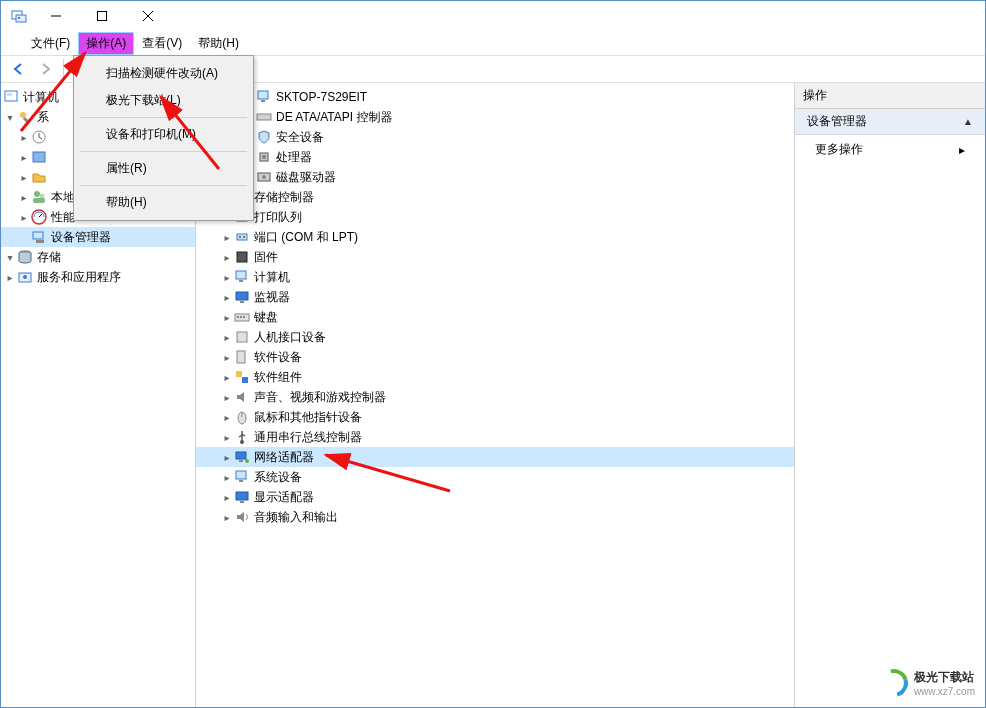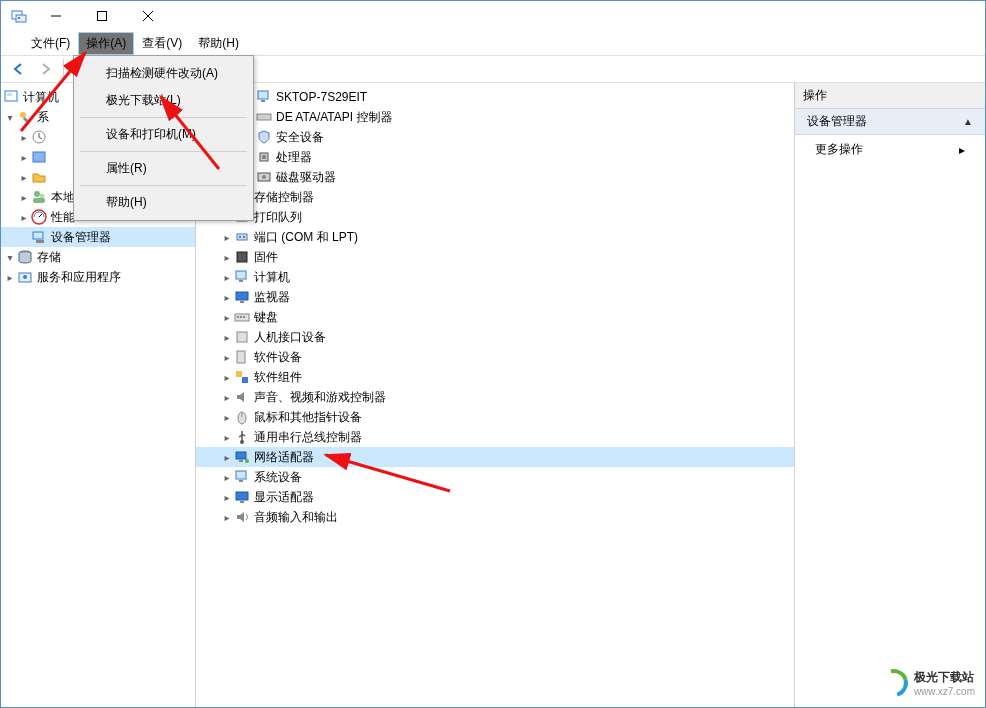--- a/index.html
+++ b/index.html
@@ -4,21 +4,21 @@
 <style>
 *{box-sizing:border-box;margin:0;padding:0;font-family:"Microsoft YaHei","Segoe UI",sans-serif;font-size:12px;}
 body{width:986px;height:708px;background:#fff;border:1px solid #5a8cc7;position:relative;overflow:hidden;}
 .titlebar{height:30px;display:flex;align-items:center;padding:0 10px;background:#fff;}
 .titlebar .appicon{width:16px;height:16px;margin-right:6px;display:inline-flex;align-items:center;justify-content:center;}
 .title-text{flex:1;color:#000;}
 .winbtns{display:flex;gap:0;}
 .winbtn{width:46px;height:30px;display:flex;align-items:center;justify-content:center;color:#000;}
 .menubar{height:24px;display:flex;align-items:center;padding:0 22px;background:#fff;}
 .menuitem{padding:3px 8px;cursor:default;}
-.menuitem.active{background:#737373;border:1px solid #99d1ff;padding:2px 7px;}
+.menuitem.active{background:#d946ef;border:1px solid #99d1ff;padding:2px 7px;}
 .toolbar{height:28px;border-top:1px solid #e0e0e0;border-bottom:1px solid #e0e0e0;display:flex;align-items:center;padding:0 6px;background:#fff;}
 .toolbtn{width:24px;height:22px;display:flex;align-items:center;justify-content:center;margin-right:2px;}
 .toolbar .sep{width:1px;height:20px;background:#d0d0d0;margin:0 4px;}
 .main{display:flex;height:calc(708px - 30px - 24px - 28px - 2px);}
 .left-panel{width:195px;border-right:1px solid #d0d0d0;overflow:auto;padding-top:4px;}
 .center-panel{flex:1;border-right:1px solid #d0d0d0;overflow:auto;padding-top:4px;}
 .right-panel{width:190px;display:flex;flex-direction:column;}
 .right-header{background:#f0f0f0;padding:4px 8px;border-bottom:1px solid #d0d0d0;font-weight:normal;}
 .right-section{background:#e8eef7;padding:4px 12px;border-bottom:1px solid #cfd8e6;display:flex;justify-content:space-between;align-items:center;}
 .right-section .triangle{font-size:10px;color:#333;}

